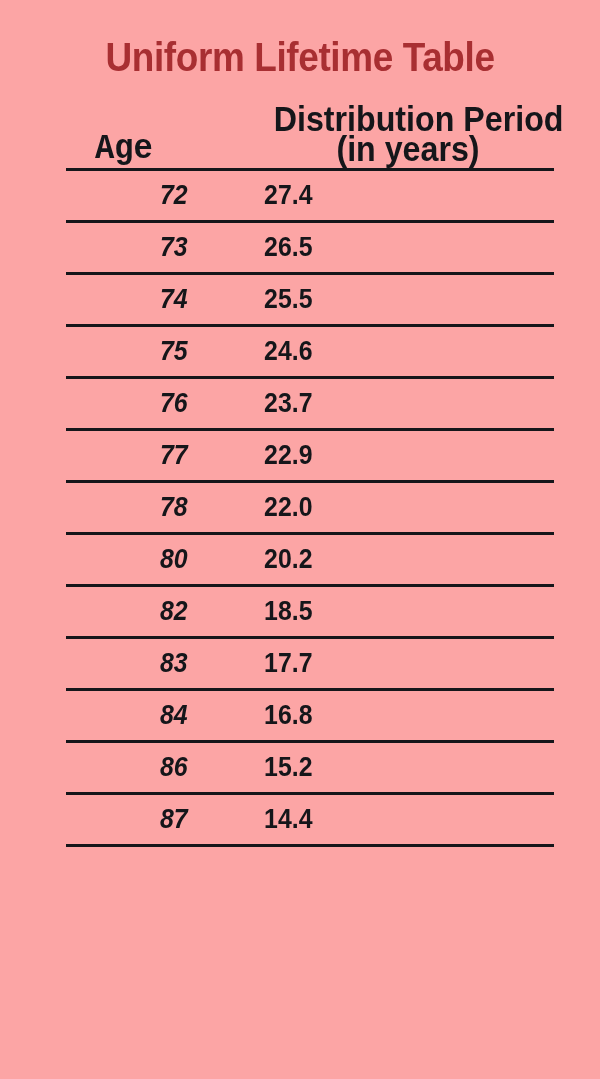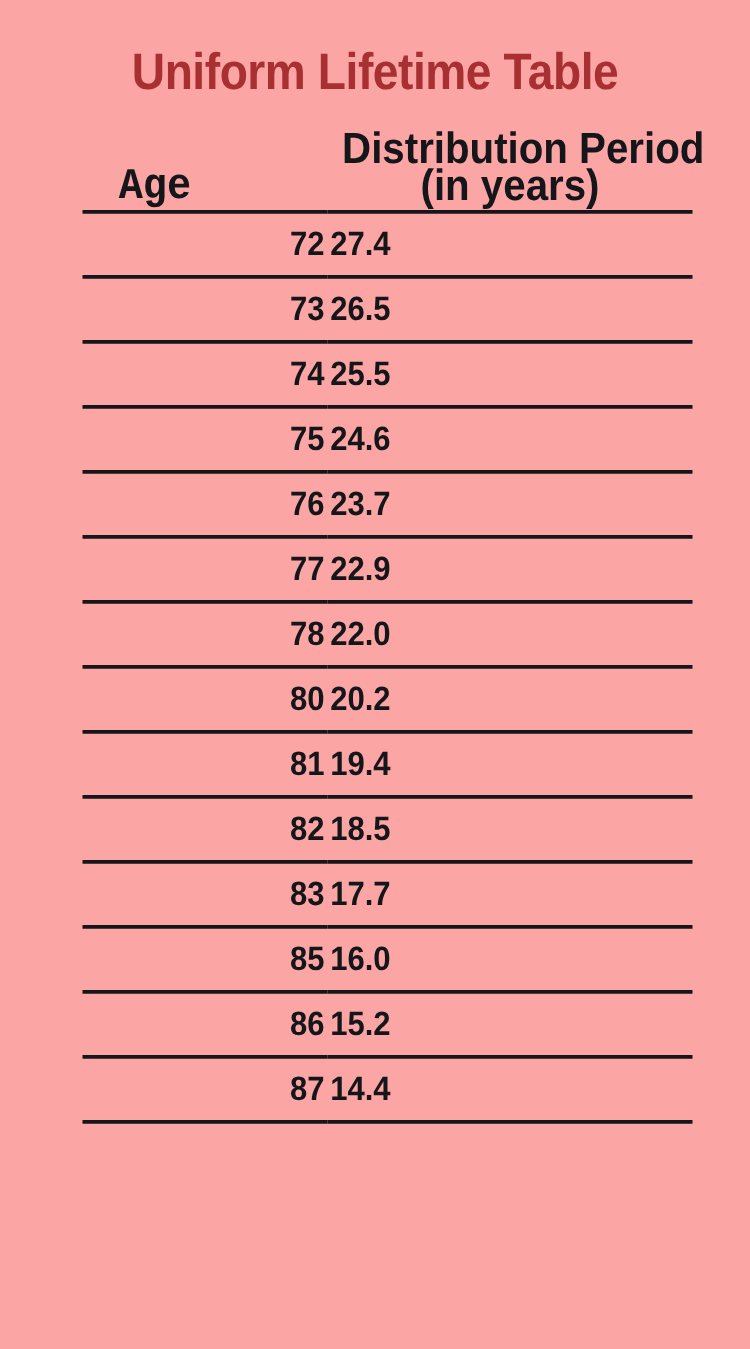--- a/index.html
+++ b/index.html
@@ -94,22 +94,23 @@
     border-bottom: 3px solid #15161a;
     height: 49px;
     color: #15161a;
     font-family: "Liberation Sans Narrow", "Liberation Sans", "DejaVu Sans Condensed", sans-serif;
     font-weight: bold;
     font-size: 27px;
     line-height: 49px;
     vertical-align: middle;
   }
   tbody td.age-cell {
-    text-align: right;
+    text-align: center;
     padding-left: 22px;
+    font-style: italic;
   }
   tbody td.dist-cell {
     text-align: left;
   }
   .cell-inner {
     display: inline-block;
     transform: scaleX(0.92);
     transform-origin: center center;
     white-space: nowrap;
   }
@@ -168,34 +169,30 @@
           </tr>
           <tr>
             <td class="age-cell"><span class="cell-inner">78</span></td>
             <td class="dist-cell"><span class="cell-inner">22.0</span></td>
           </tr>
           <tr>
             <td class="age-cell"><span class="cell-inner">80</span></td>
             <td class="dist-cell"><span class="cell-inner">20.2</span></td>
           </tr>
           <tr>
-            <td class="age-cell"><span class="cell-inner">81</span></td>
-            <td class="dist-cell"><span class="cell-inner">19.4</span></td>
-          </tr>
-          <tr>
             <td class="age-cell"><span class="cell-inner">82</span></td>
             <td class="dist-cell"><span class="cell-inner">18.5</span></td>
           </tr>
           <tr>
             <td class="age-cell"><span class="cell-inner">83</span></td>
             <td class="dist-cell"><span class="cell-inner">17.7</span></td>
           </tr>
           <tr>
-            <td class="age-cell"><span class="cell-inner">85</span></td>
-            <td class="dist-cell"><span class="cell-inner">16.0</span></td>
+            <td class="age-cell"><span class="cell-inner">84</span></td>
+            <td class="dist-cell"><span class="cell-inner">16.8</span></td>
           </tr>
           <tr>
             <td class="age-cell"><span class="cell-inner">86</span></td>
             <td class="dist-cell"><span class="cell-inner">15.2</span></td>
           </tr>
           <tr>
             <td class="age-cell"><span class="cell-inner">87</span></td>
             <td class="dist-cell"><span class="cell-inner">14.4</span></td>
           </tr>
         </tbody>

